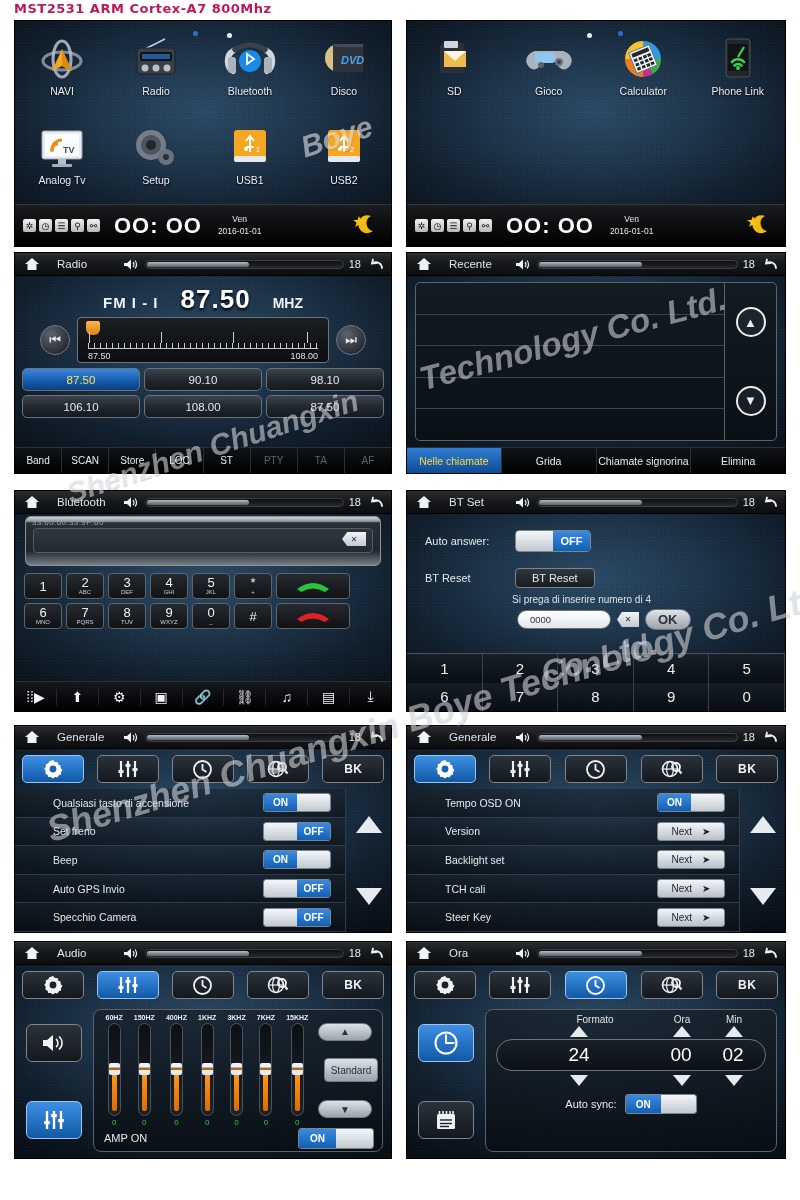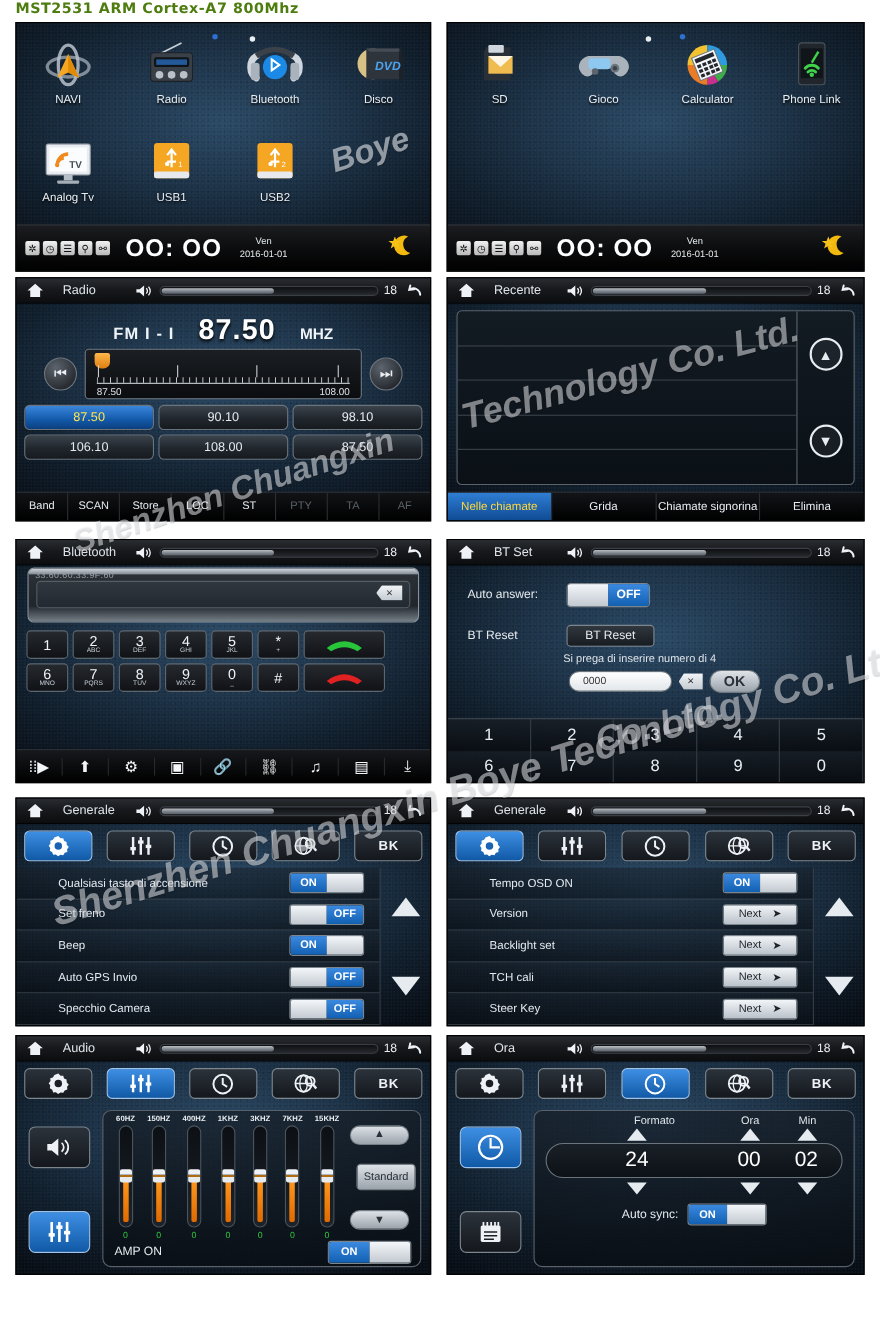--- a/index.html
+++ b/index.html
@@ -11,21 +11,21 @@
     overflow: hidden;
   }
 
   
   .page-title {
     position: absolute; left: 14px; top: 1px;
     font-family: "DejaVu Sans", sans-serif;
     font-weight: bold;
     font-size: 13px;
     letter-spacing: .5px;
-    color: #4d7c0f;
+    color: #be185d;
   }
 
   
   .grid {
     position: absolute;
     left: 0; top: 0; width: 800px; height: 1200px;
   }
   .screen {
     position: absolute;
     background: #05070b;
@@ -554,20 +554,34 @@
             <path d="M16 24 a6 6 0 0 1 6 -6" fill="none" stroke="#f08a1e" stroke-width="3"></path>
             <circle cx="16" cy="24" r="2" fill="#f08a1e"></circle>
             <text x="27" y="27" font-size="9" font-weight="bold" fill="#454c55" font-family="Liberation Sans, sans-serif">TV</text>
             <rect x="22" y="33" width="8" height="5" fill="#b6bfc8"></rect>
             <rect x="16" y="38" width="20" height="3" rx="1" fill="#a5aeb7"></rect>
           </svg>
         </div>
         <div class="lbl">Analog Tv</div>
       </div>
 
+      <div class="app">
+        <div class="glyph">
+          <svg width="52" height="44" viewBox="0 0 52 44">
+            <g fill="#757e88">
+              <circle cx="21" cy="19" r="15"></circle>
+            </g>
+            <circle cx="21" cy="19" r="10" fill="#4c545d"></circle>
+            <circle cx="21" cy="19" r="5" fill="#20262c"></circle>
+            <circle cx="36" cy="31" r="8" fill="#6a737d"></circle>
+            <circle cx="36" cy="31" r="3" fill="#272d34"></circle>
+          </svg>
+        </div>
+        <div class="lbl">Setup</div>
+      </div>
 
       <div class="app">
         <div class="glyph">
           <svg width="44" height="44" viewBox="0 0 44 44">
             <rect x="6" y="4" width="32" height="32" rx="3" fill="#f5a623"></rect>
             <rect x="6" y="30" width="32" height="6" rx="2" fill="#e6e9ed"></rect>
             <path d="M22 10 v16 M18 15 l4 -5 4 5 M18 21 h8" stroke="#fff" stroke-width="2" fill="none"></path>
             <circle cx="18" cy="23" r="2" fill="#fff"></circle>
             <text x="28" y="26" font-size="7" fill="#fff" font-family="Liberation Sans, sans-serif">1</text>
           </svg>

